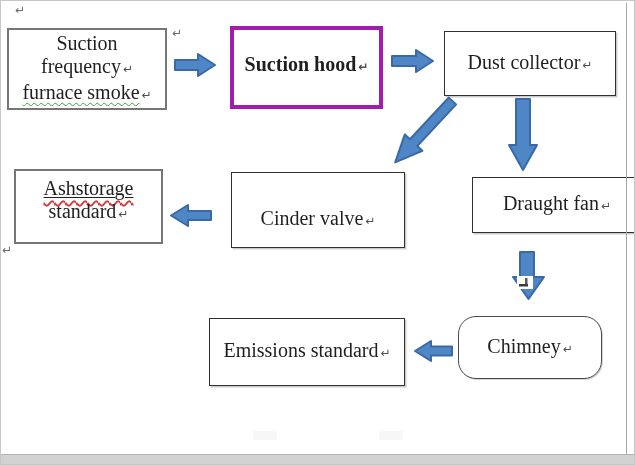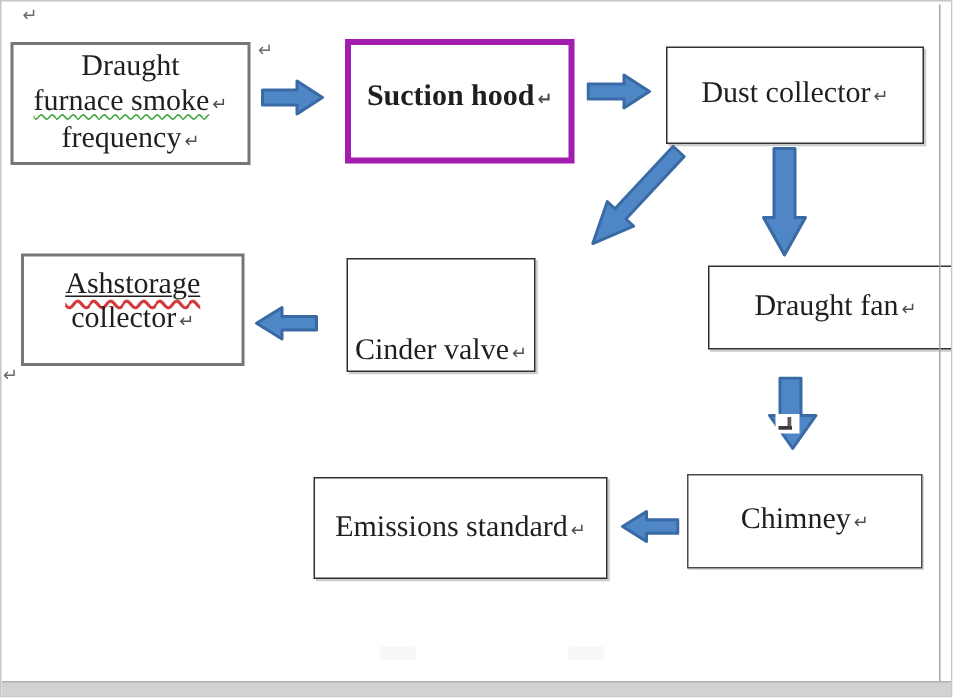--- a/index.html
+++ b/index.html
@@ -28,23 +28,23 @@
 </head>
 <body>
 
 <div class="page">
 
   <span class="stray" style="left:14px;top:2px;">↵</span>
   <span class="stray" style="left:171px;top:25px;">↵</span>
   <span class="stray" style="left:1px;top:242px;">↵</span>
 
   <div class="node b-gray" style="left:6px;top:27px;width:160px;height:82px;">
-    <div class="nl"><span>Draught</span></div>
+    <div class="nl"><span>Suction</span></div>
+    <div class="nl"><span>frequency</span><span class="rm">↵</span></div>
     <div class="nl"><span class="sq-green">furnace smoke</span><span class="rm">↵</span></div>
-    <div class="nl"><span>frequency</span><span class="rm">↵</span></div>
   </div>
 
   <div class="arrow" style="left:173px;top:51px;width:42px;height:26px;">
     <svg viewBox="0 0 42 26">
         <polygon points="1,8 24,8 24,2 41,13 24,24 24,18 1,18" fill="#4e86c6" stroke="#3a6aa5" stroke-width="2" stroke-linejoin="round"></polygon>
       </svg>
   </div>
 
   <div class="node b-mid" style="left:229px;top:25px;width:153px;height:83px;justify-content:flex-start;padding-top:23px;">
     <div class="nl"><span>Suction hood</span><span class="rm">↵</span></div>
@@ -69,45 +69,45 @@
   <div class="arrow" style="left:506px;top:97px;width:32px;height:74px;">
     <svg viewBox="0 0 32 74">
         <polygon points="9,1 23,1 23,47 30,47 16,72 2,47 9,47" fill="#4e86c6" stroke="#3a6aa5" stroke-width="2" stroke-linejoin="round"></polygon>
       </svg>
   </div>
 
   <div class="node b-dark" style="left:443px;top:176px;width:170px;height:56px;margin-left:28px;">
     <div class="nl"><span>Draught fan</span><span class="rm">↵</span></div>
   </div>
 
-  <div class="node b-dark" style="left:230px;top:171px;width:126px;height:76px;justify-content:flex-end;padding-top:19px;">
+  <div class="node b-dark" style="left:230px;top:171px;width:174px;height:76px;justify-content:center;padding-top:19px;">
     <div class="nl"><span>Cinder valve</span><span class="rm">↵</span></div>
   </div>
 
   <div class="arrow" style="left:168px;top:202px;width:43px;height:25px;">
     <svg viewBox="0 0 43 25">
         <polygon points="42,8 19,8 19,2 2,12.5 19,23 19,17 42,17" fill="#4e86c6" stroke="#3a6aa5" stroke-width="2" stroke-linejoin="round"></polygon>
       </svg>
   </div>
 
   <div class="node b-gray" style="left:13px;top:168px;width:149px;height:75px;padding-bottom:10px;">
     <div class="nl"><span class="sq-red-outer"><span class="ul-solid">Ashstorage</span></span></div>
-    <div class="nl"><span>collector</span><span class="rm">↵</span></div>
+    <div class="nl"><span>standard</span><span class="rm">↵</span></div>
   </div>
 
   <div class="arrow" style="left:510px;top:250px;width:35px;height:50px;">
     <svg viewBox="0 0 35 50">
       <polygon points="9,1 23,1 23,26 33,26 17.5,48 2,26 9,26" fill="#4e86c6" stroke="#3a6aa5" stroke-width="2" stroke-linejoin="round"></polygon>
       <rect x="6" y="25" width="16" height="13" fill="#ffffff"></rect>
       <rect x="8" y="33" width="9" height="2.5" fill="#3c3c3c"></rect>
       <rect x="14" y="27" width="2.5" height="6" fill="#5a5a5a"></rect>
     </svg>
   </div>
 
-  <div class="node b-chim" style="left:457px;top:315px;width:157px;height:63px;">
+  <div class="node b-chim" style="left:457px;top:315px;width:144px;height:63px;border-radius:18px;">
     <div class="nl"><span>Chimney</span><span class="rm">↵</span></div>
   </div>
 
   <div class="arrow" style="left:412px;top:338px;width:40px;height:24px;">
     <svg viewBox="0 0 40 24">
         <polygon points="39,7.5 18,7.5 18,2 2,12 18,22 18,16.5 39,16.5" fill="#4e86c6" stroke="#3a6aa5" stroke-width="2" stroke-linejoin="round"></polygon>
       </svg>
   </div>
 
   <div class="node b-dark" style="left:208px;top:317px;width:196px;height:68px;justify-content:center;">

